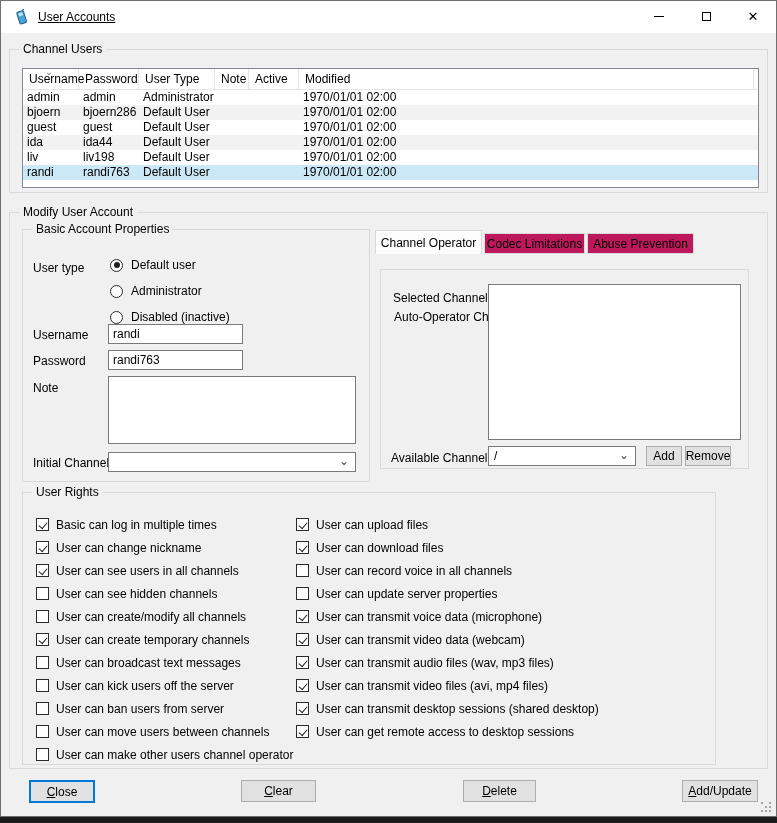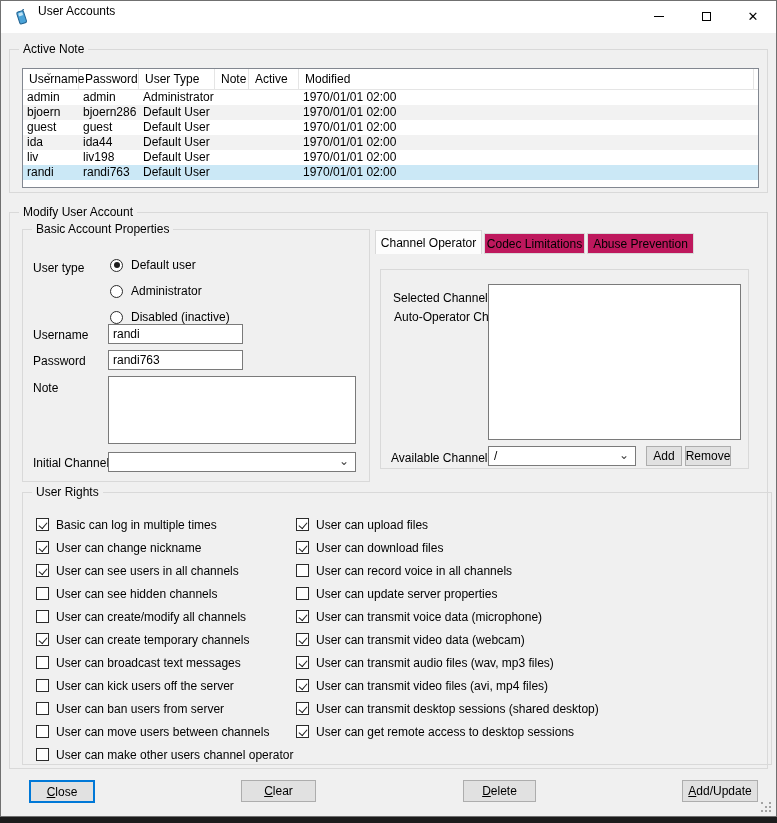--- a/index.html
+++ b/index.html
@@ -5,36 +5,36 @@
   * { margin:0; padding:0; box-sizing:border-box; font-family:"Liberation Sans", sans-serif; }
   html,body { width:777px; height:823px; }
   body { position:relative; background:#1c1c1c; font-size:12px; color:#000; overflow:hidden; }
 
   .window { position:absolute; left:0; top:0; width:777px; height:817px;
             background:#f0f0f0; border:1px solid #707070; }
 
   
   .titlebar { position:absolute; left:0; top:0; width:100%; height:32px; background:#ffffff; }
   .app-icon { position:absolute; left:12px; top:8px; width:17px; height:17px; }
-  .title-text { position:absolute; left:37px; top:3px; font-size:12px; color:#000; }
+  .title-text { position:absolute; left:37px; top:9px; font-size:12px; color:#000;text-decoration:underline; }
   .tb-btn { position:absolute; top:0; width:46px; height:31px; display:flex; align-items:center; justify-content:center; }
   .tb-btn.min { right:94px; } .tb-btn.max { right:47px; } .tb-btn.cls { right:0; }
   .glyph-min { width:10px; height:1px; background:#000; display:block; }
   .glyph-max { width:9px; height:9px; border:1px solid #000; display:block; }
   .glyph-close { font-size:13px; font-weight:400; line-height:1; }
 
   
   .groupbox { position:absolute; border:1px solid #d9d9d9; background:transparent; }
   .legend { position:absolute; top:-8px; left:9px; background:#f0f0f0; padding:0 4px; font-size:12px; white-space:nowrap; }
 
   .gb-active { left:8px; top:48px; width:759px; height:144px; }
   .gb-modify { left:8px; top:211px; width:759px; height:557px; }
   .gb-basic  { left:12px; top:16px; width:348px; height:253px; }
   .gb-autoop { left:370px; top:56px; width:369px; height:200px; }
-  .gb-rights { left:12px; top:279px; width:750px; height:273px; }
+  .gb-rights { left:12px; top:279px; width:694px; height:273px; }
 
   
   .table { position:absolute; left:12px; top:18px; width:737px; height:120px;
            background:#fff; border:1px solid #828790; overflow:hidden; }
   .thead { display:flex; height:21px; border-bottom:1px solid #e5e5e5; background:#fff; }
   .th { position:relative; display:flex; align-items:flex-end; padding:0 0 3px 6px;
         border-right:1px solid #e5e5e5; font-size:12px; }
   .sort-chevron { position:absolute; top:-2px; left:50%; transform:translateX(-70%);
                   font-size:9px; color:#6d6d6d; }
   .tr { display:flex; height:15px; }
@@ -104,21 +104,21 @@
       </div>
     <div class="tb-btn max">
         <span class="glyph-max"></span>
       </div>
     <div class="tb-btn cls">
         <span class="glyph-close">✕</span>
       </div>
   </div>
 
   <div class="groupbox gb-active">
-    <span class="legend">Active Note</span>
+    <span class="legend">Channel Users</span>
     <div class="table">
       <div class="thead">
           <div class="th" style="width: 56px;">
             <span>Username</span>
             <span class="sort-chevron">⌄</span>
           </div>
           <div class="th" style="width: 60px;">
             <span>Password</span>
           </div>
           <div class="th" style="width: 76px;">

